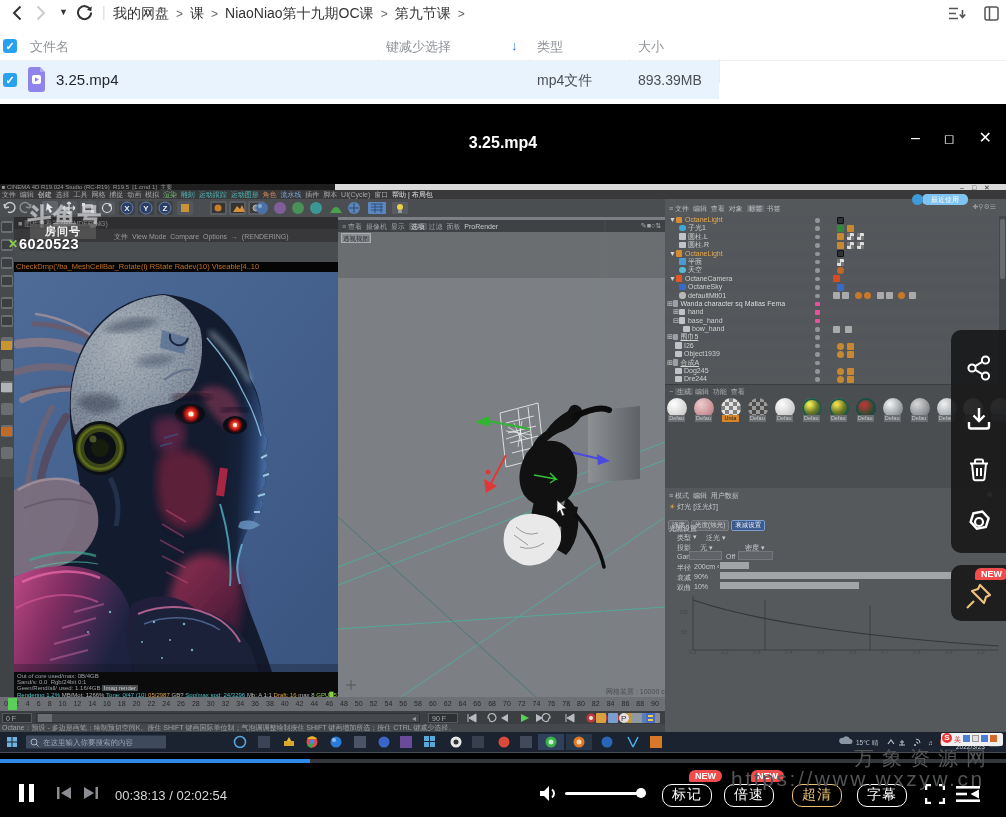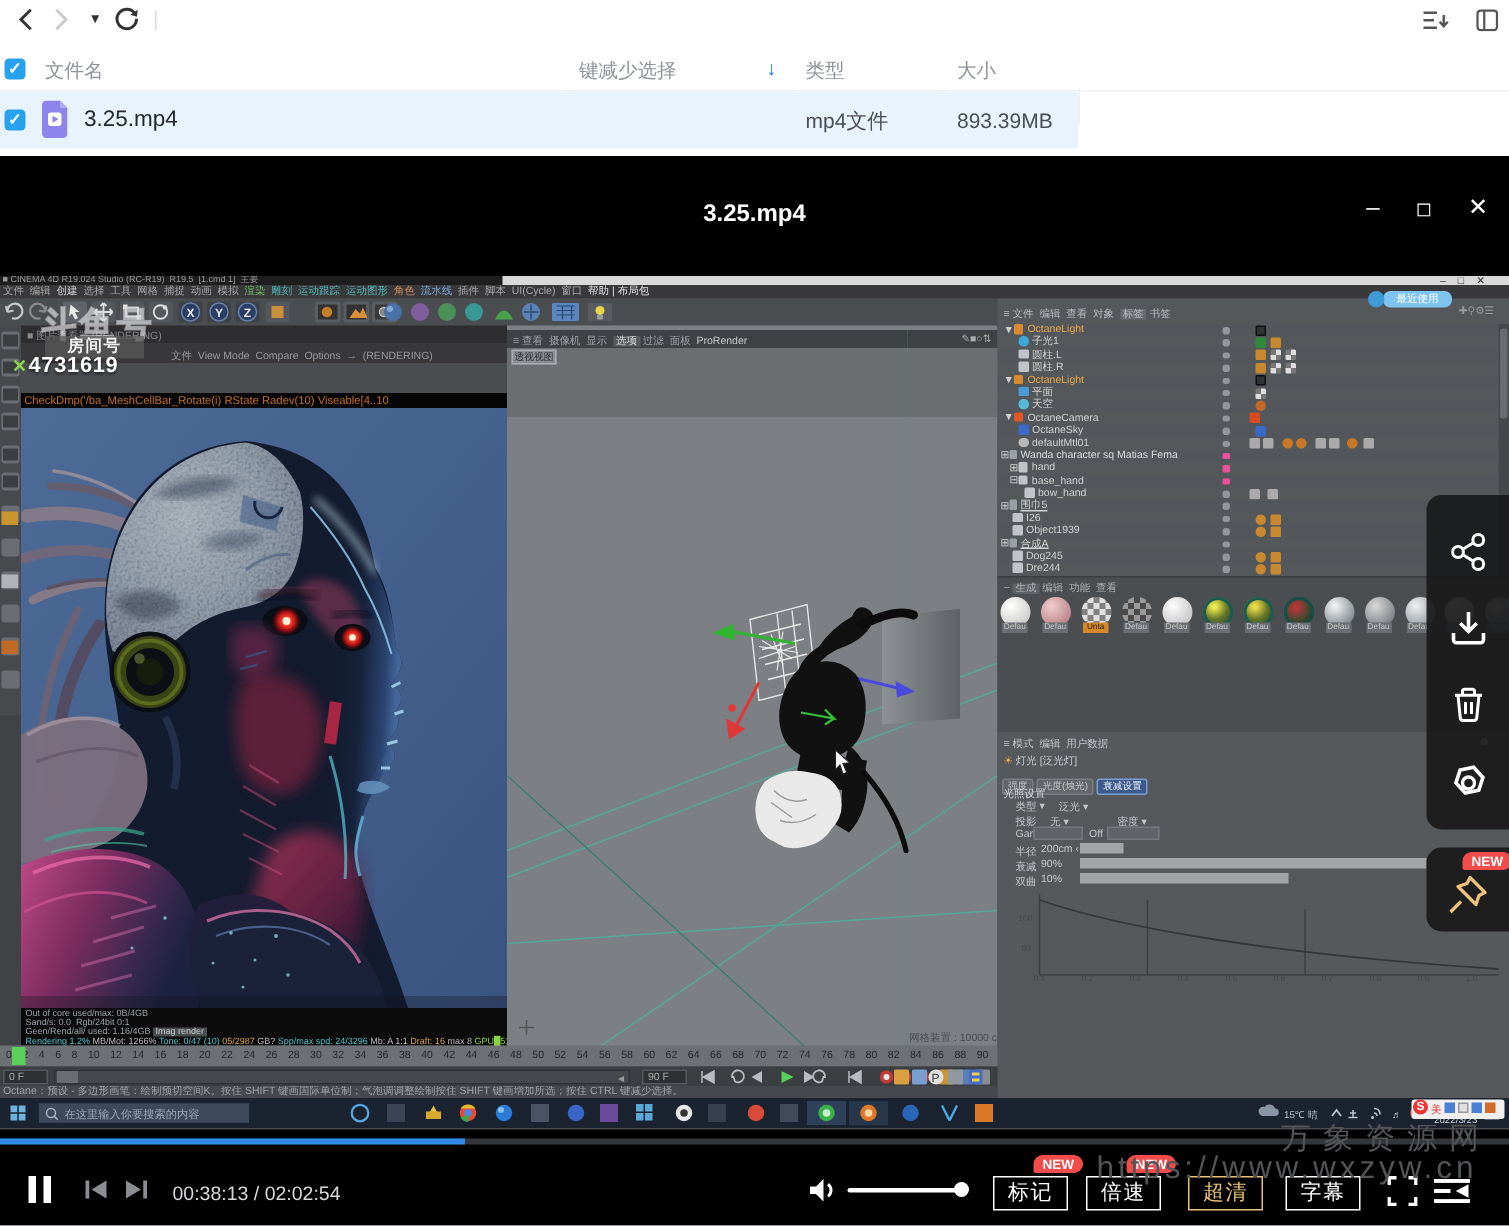--- a/index.html
+++ b/index.html
@@ -55,21 +55,21 @@
 
 #ruler { left:0; top:513px; width:665px; height:14px; background:#6d7074; color:#26282a;
   font-size:7px; overflow:hidden; }
 #animbar { left:0; top:527px; width:665px; height:14px; background:#3c3f42; }
 #statushint { left:0; top:540px; width:665px; height:8px; background:#45484c; color:#9fa3a7;
   font-size:7px; line-height:8px; white-space:nowrap; overflow:hidden; }
 #taskbar { left:0; top:548px; width:1006px; height:20px; background:#1b2330; padding-top:2px; }
 #progress { left:0; top:655px; width:1006px; height:3.5px; background:#33363b; }
 #progfill { left:0; top:0; width:310px; height:3.5px; background:#2e8ae6; }
 #controls { left:0; top:653px; width:1006px; height:64px; }
-.pbtn { border:1.5px solid #fff; border-radius:0; color:#fff; font-size:14px;
+.pbtn { border:1.5px solid #fff; border-radius:10px; color:#fff; font-size:14px;
   padding:1px 9px 2px; letter-spacing:1px; }
 .newbadge { position:absolute; background:#f04c4c; color:#fff; font-size:9px; font-weight:bold;
   border-radius:8px 8px 8px 2px; padding:1px 6px; }
 .wm { color:#525456; font-family:"Liberation Sans",sans-serif; }
 </style>
 </head>
 <body>
 <div id="root">
 
   <div class="abs" id="topbar">
@@ -78,20 +78,21 @@
       </svg>
     <svg class="abs" style="left:36px;top:5px;" width="10" height="16" viewBox="0 0 10 16">
         <path d="M1.5 1.5 L8 8 L1.5 14.5" stroke="#ccc" stroke-width="2" fill="none"></path>
       </svg>
     <span class="abs" style="left:59px; top:7px; color:#333; font-size:9px;">▼</span>
     <svg class="abs" style="left:76px;top:4px;" width="17" height="17" viewBox="0 0 17 17">
         <path d="M14.2 5.5 A 6.5 6.5 0 1 0 15 8.5" stroke="#333" stroke-width="2" fill="none"></path>
         <path d="M15.8 2.5 L15.3 7.2 L10.8 5.8 Z" fill="#333"></path>
       </svg>
     <span class="abs" style="left:102px; top:4px; color:#ddd; font-size:14px;">|</span>
+    <div class="abs" id="crumb">我的网盘<span class="sep">&gt;</span>课<span class="sep">&gt;</span>NiaoNiao第十九期OC课<span class="sep">&gt;</span>第九节课<span class="sep">&gt;</span></div>
     <svg class="abs" style="left:948px;top:6px;" width="18" height="15" viewBox="0 0 18 15">
         <path d="M1 2.5 h9 M1 7.5 h7 M1 12.5 h9" stroke="#555" stroke-width="1.6"></path>
         <path d="M14.5 4 v7 M11.8 8.5 l2.7 3 2.7-3" stroke="#555" stroke-width="1.6" fill="none"></path>
       </svg>
     <svg class="abs" style="left:984px;top:6px;" width="15" height="15" viewBox="0 0 15 15">
         <rect x="1" y="1" width="13" height="13" rx="2" stroke="#555" stroke-width="1.5" fill="none"></rect>
         <path d="M5.5 1 v13" stroke="#555" stroke-width="1.5"></path>
       </svg>
   </div>
 
@@ -686,21 +687,21 @@
           </g>
           <text x="962" y="7.5" font-size="6.5" fill="#c8d0d8" font-family="Liberation Sans">20:26</text>
           <text x="956" y="14.5" font-size="6.5" fill="#c8d0d8" font-family="Liberation Sans">2022/3/23</text>
           <rect x="990" y="3" width="9" height="9" fill="none" stroke="#8a96a4" stroke-width="0.8"></rect>
         </svg>
       </div>
       <div class="abs" id="stamp">
         <div class="abs" style="left:28px;top:17px;width:105px;height:26px;color:rgba(195,195,200,0.45);font-size:23px;font-weight:bold;letter-spacing:2px;-webkit-text-stroke:1px rgba(225,225,230,0.5);">斗鱼号</div>
         <div class="abs" style="left:30px;top:40px;width:66px;height:15px;background:rgba(90,90,90,0.75);color:#f2f2f2;font-size:11px;font-weight:bold;text-align:center;line-height:15px;letter-spacing:1px;">房间号</div>
         <div class="abs" style="left:8px;top:53px;color:#8fd14f;font-size:12px;font-weight:bold;">✕</div>
-        <div class="abs" style="left:19px;top:52px;color:#fff;font-size:14.5px;font-weight:bold;letter-spacing:0.5px;text-shadow:0 1px 2px rgba(0,0,0,.6);">4731619</div>
+        <div class="abs" style="left:19px;top:52px;color:#fff;font-size:14.5px;font-weight:bold;letter-spacing:0.5px;text-shadow:0 1px 2px rgba(0,0,0,.6);">6020523</div>
       </div>
       <div class="abs" id="sogou">
         <div class="abs" style="left:941px;top:549px;width:62px;height:13px;background:#f0f0f0;border-radius:2px;">
           <span class="abs" style="left:1px;top:0px;width:10px;height:10px;background:#e33;border-radius:50%;color:#fff;font-size:8px;font-weight:bold;text-align:center;line-height:10px;">S</span>
           <span class="abs" style="left:13px;top:2px;font-size:7px;color:#d33;">美</span>
           <span class="abs" style="left:22px;top:2px;width:7px;height:7px;background:#4a7fd4;"></span>
           <span class="abs" style="left:31px;top:2px;width:7px;height:7px;background:#e0e0e0;border:0.5px solid #999;"></span>
           <span class="abs" style="left:40px;top:2px;width:7px;height:7px;background:#4a7fd4;"></span>
           <span class="abs" style="left:49px;top:2px;width:7px;height:7px;background:#d46a2a;"></span>
         </div>

